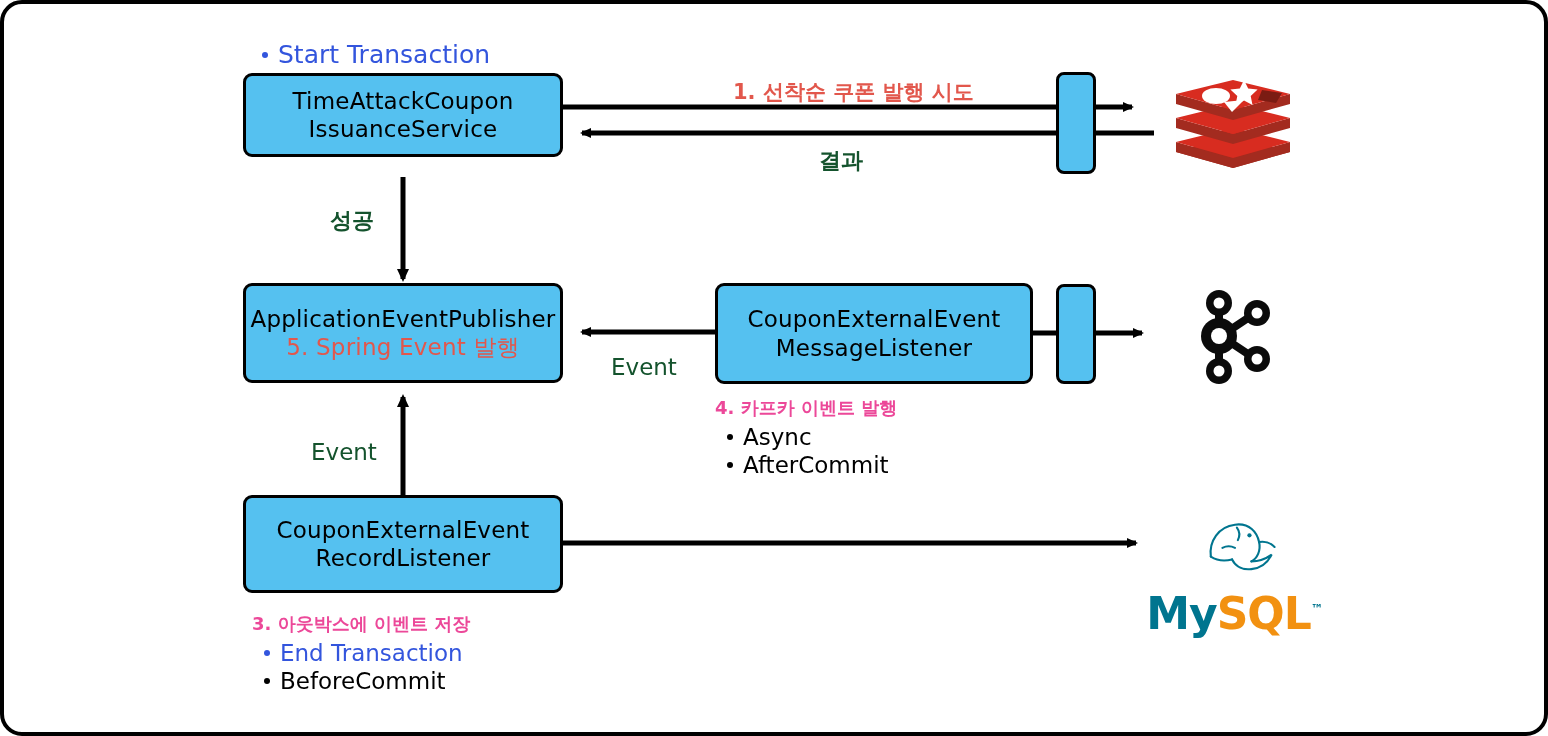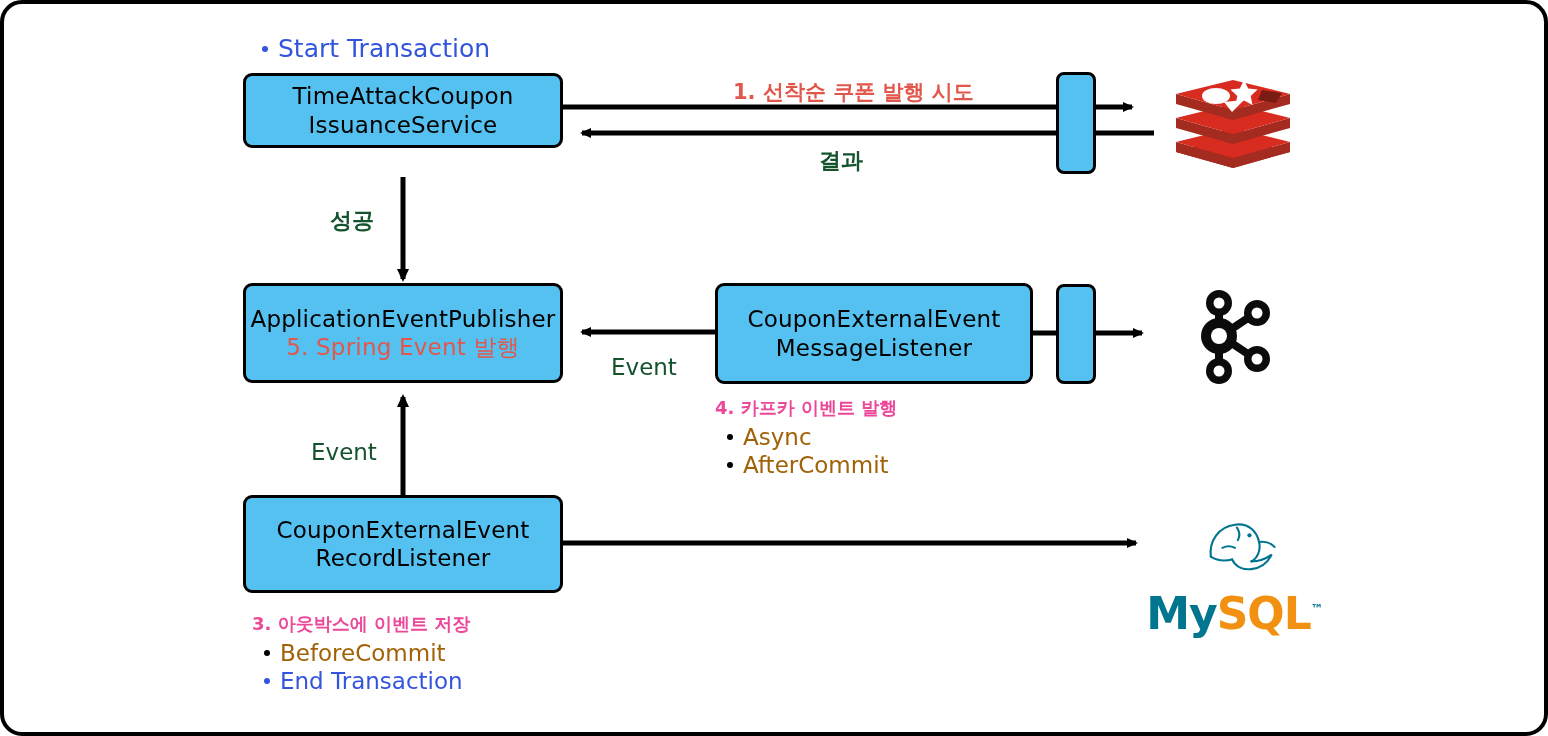--- a/index.html
+++ b/index.html
@@ -86,21 +86,21 @@
     border-radius: 50%;
     background: #000000;
     flex: 0 0 auto;
     margin-left: 12px;
   }
   .bullet-dot.blue {
     background: #3355DD;
   }
   .bullet-text {
     font-size: 23px;
-    color: #a16207;
+    color: #000000;
   }
   .bullet-text.blue {
     color: #3355DD;
   }
   .logo {
     position: absolute;
     z-index: 6;
   }
   .mysql-wrap {
     position: absolute;
@@ -146,28 +146,28 @@
 
     <line x1="712" y1="328" x2="578" y2="328" stroke="#000" stroke-width="5" marker-end="url(#arrowL)"></line>
 
     <line x1="1029" y1="329" x2="1138" y2="329" stroke="#000" stroke-width="5" marker-end="url(#arrowR)"></line>
 
     <line x1="399" y1="492" x2="399" y2="393" stroke="#000" stroke-width="5" marker-end="url(#arrowD)"></line>
 
     <line x1="558" y1="539" x2="1132" y2="539" stroke="#000" stroke-width="5" marker-end="url(#arrowR)"></line>
   </svg>
 
-  <div class="note" style="left:246px; top:28px;">
+  <div class="note" style="left:246px; top:34px;">
     <div class="bullet-row">
       <span class="bullet-dot blue"></span>
       <span class="bullet-text blue" style="font-size:25px;">Start Transaction</span>
     </div>
   </div>
 
-  <div class="node-box" style="left:239px; top:69px; width:320px; height:75px;">
+  <div class="node-box" style="left:239px; top:69px; width:320px; height:84px;">
     <div class="node-line">TimeAttackCoupon</div>
     <div class="node-line">IssuanceService</div>
   </div>
 
   <div class="node-box" style="left:239px; top:279px; width:320px; height:100px;text-align:center;">
     <div class="node-line">ApplicationEventPublisher</div>
     <div class="node-line accent">5. Spring Event 발행</div>
   </div>
 
   <div class="node-box" style="left:711px; top:279px; width:318px; height:101px;">
@@ -201,26 +201,26 @@
     </div>
     <div class="bullet-row">
       <span class="bullet-dot"></span>
       <span class="bullet-text">AfterCommit</span>
     </div>
   </div>
 
   <div class="note" style="left:248px; top:608px;">
     <div class="note-title">3. 아웃박스에 이벤트 저장</div>
     <div class="bullet-row">
+      <span class="bullet-dot blue"></span>
+      <span class="bullet-text blue">End Transaction</span>
+    </div>
+    <div class="bullet-row">
       <span class="bullet-dot"></span>
       <span class="bullet-text">BeforeCommit</span>
-    </div>
-    <div class="bullet-row">
-      <span class="bullet-dot blue"></span>
-      <span class="bullet-text blue">End Transaction</span>
     </div>
   </div>
 
   <div class="logo" style="left:1168px; top:66px; width:122px; height:104px;">
     <svg viewBox="0 0 122 104" width="122" height="104">
       <g>
 
         <path d="M61 66 L118 82 L61 98 L4 82 Z" fill="#A32B1F"></path>
         <path d="M4 82 L4 72 L61 88 L118 72 L118 82 L61 98 Z" fill="#A32B1F"></path>
         <path d="M61 58 L118 72 L61 88 L4 72 Z" fill="#D82C20"></path>

